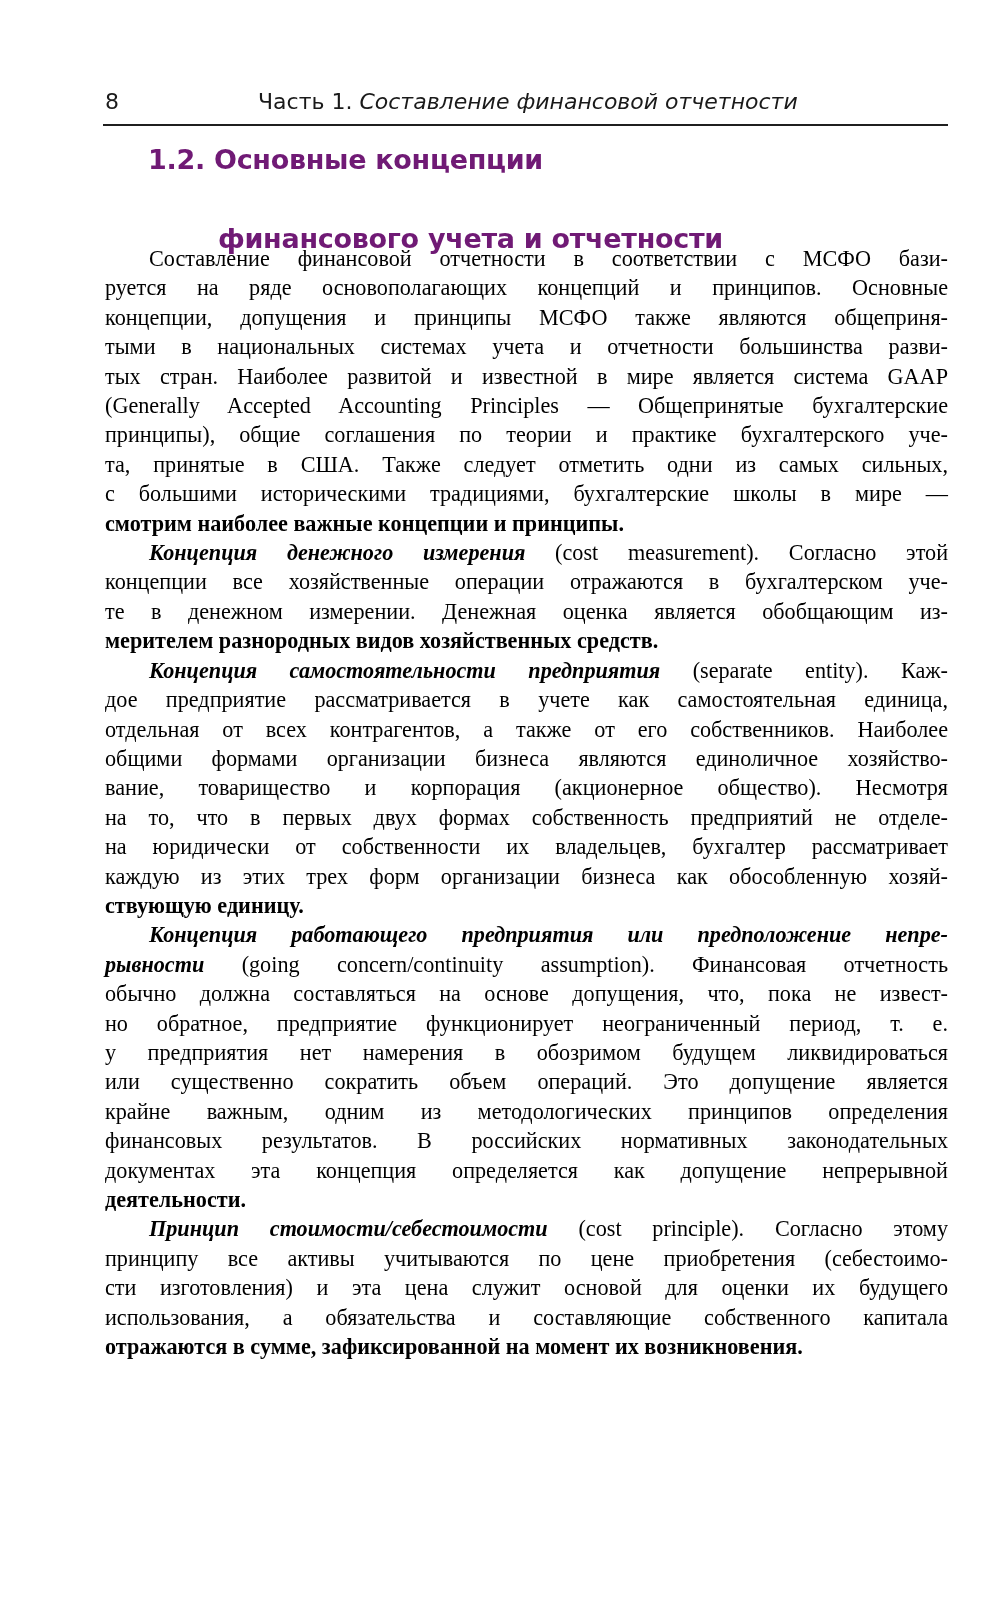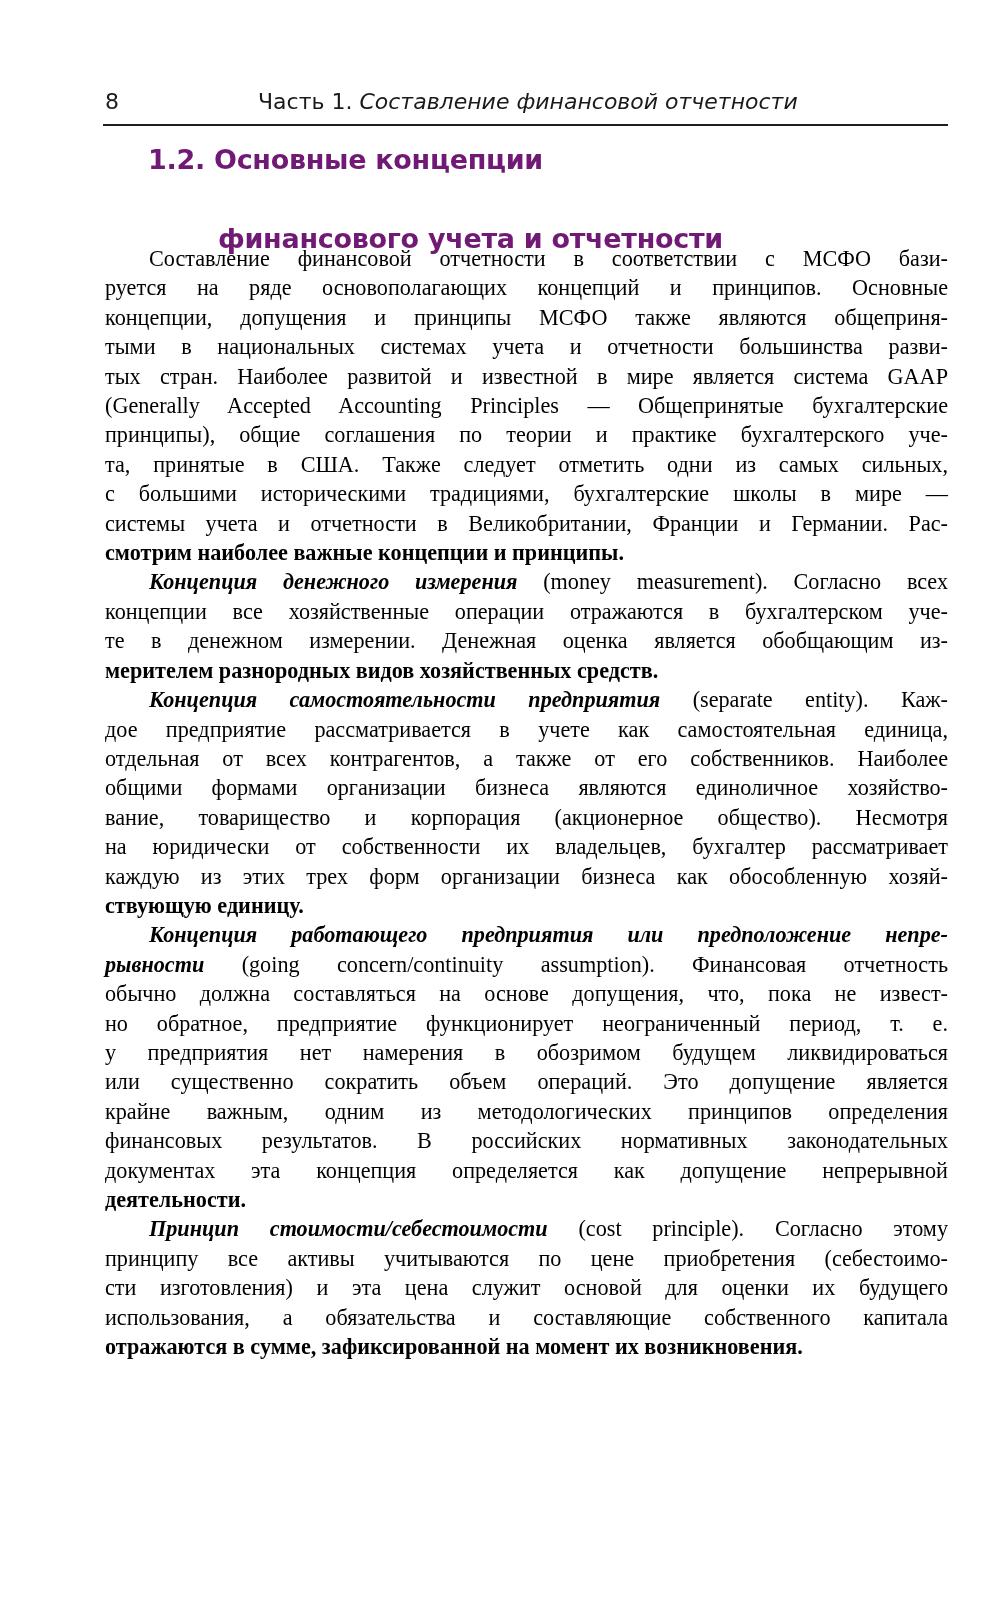--- a/index.html
+++ b/index.html
@@ -56,37 +56,37 @@
     <div>
       <span class="line first">Составление финансовой отчетности в соответствии с МСФО бази-</span>
       <span class="line">руется на ряде основополагающих концепций и принципов. Основные</span>
       <span class="line">концепции, допущения и принципы МСФО также являются общеприня-</span>
       <span class="line">тыми в национальных системах учета и отчетности большинства разви-</span>
       <span class="line">тых стран. Наиболее развитой и известной в мире является система GAAP</span>
       <span class="line">(Generally Accepted Accounting Principles — Общепринятые бухгалтерские</span>
       <span class="line">принципы), общие соглашения по теории и практике бухгалтерского уче-</span>
       <span class="line">та, принятые в США. Также следует отметить одни из самых сильных,</span>
       <span class="line">с большими историческими традициями, бухгалтерские школы в мире —</span>
-      <span class="line">системы учета и отчетности в Великобритании, Франции и Германии. Рас-</span>
       <span class="line last">смотрим наиболее важные концепции и принципы.</span>
     </div>
 
     <div>
-      <span class="line first"><span class="term">Концепция денежного измерения</span><span> (money measurement). Согласно всех</span></span>
+      <span class="line first"><span class="term">Концепция денежного измерения</span><span> (cost measurement). Согласно этой</span></span>
       <span class="line">концепции все хозяйственные операции отражаются в бухгалтерском уче-</span>
       <span class="line">те в денежном измерении. Денежная оценка является обобщающим из-</span>
       <span class="line last">мерителем разнородных видов хозяйственных средств.</span>
     </div>
 
     <div>
       <span class="line first"><span class="term">Концепция самостоятельности предприятия</span><span> (separate entity). Каж-</span></span>
       <span class="line">дое предприятие рассматривается в учете как самостоятельная единица,</span>
       <span class="line">отдельная от всех контрагентов, а также от его собственников. Наиболее</span>
       <span class="line">общими формами организации бизнеса являются единоличное хозяйство-</span>
       <span class="line">вание, товарищество и корпорация (акционерное общество). Несмотря</span>
+      <span class="line">на то, что в первых двух формах собственность предприятий не отделе-</span>
       <span class="line">на юридически от собственности их владельцев, бухгалтер рассматривает</span>
       <span class="line">каждую из этих трех форм организации бизнеса как обособленную хозяй-</span>
       <span class="line last">ствующую единицу.</span>
     </div>
 
     <div>
       <span class="line first"><span class="term">Концепция работающего предприятия или предположение непре-</span></span>
       <span class="line"><span class="term">рывности</span><span> (going concern/continuity assumption). Финансовая отчетность</span></span>
       <span class="line">обычно должна составляться на основе допущения, что, пока не извест-</span>
       <span class="line">но обратное, предприятие функционирует неограниченный период, т. е.</span>

